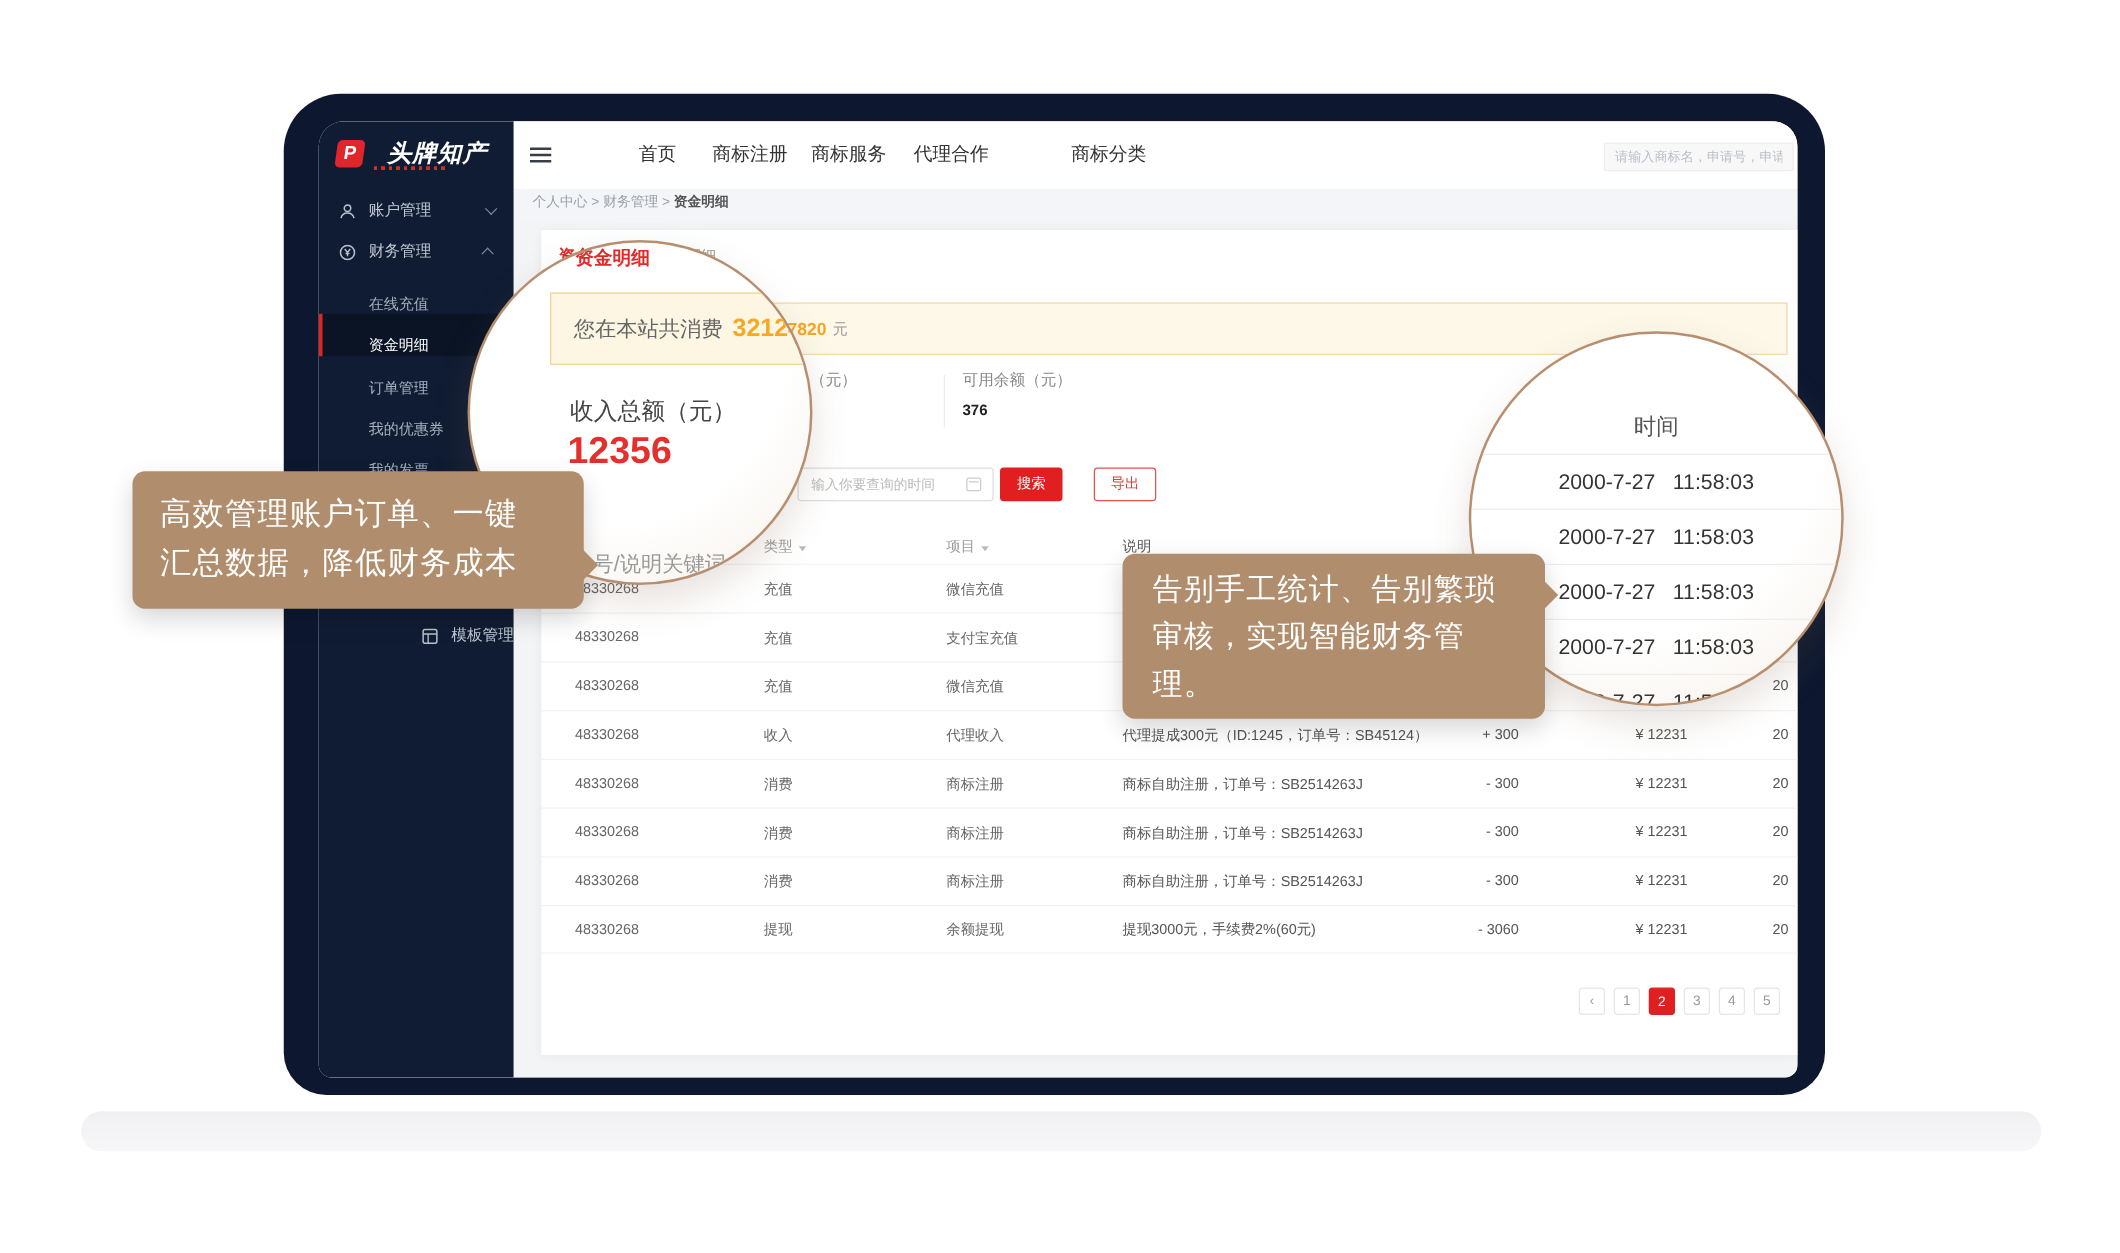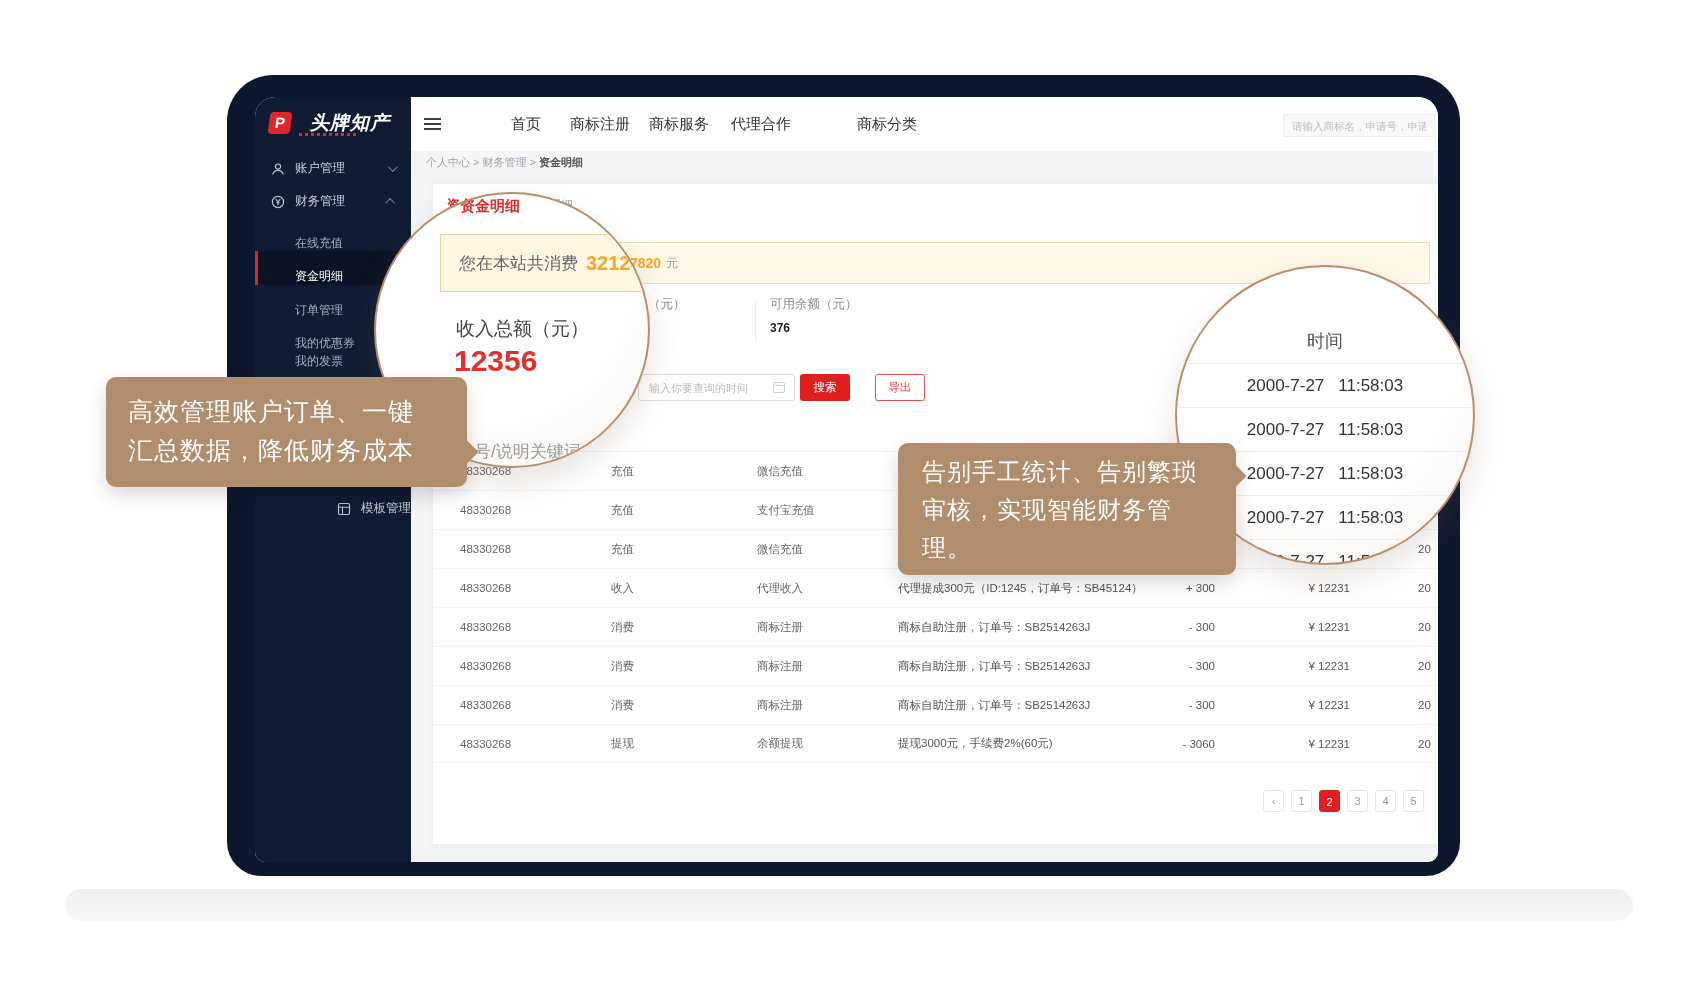--- a/index.html
+++ b/index.html
@@ -173,21 +173,21 @@
       </div>
       <div class="schild active" style="top:154px;">
         <span>资金明细</span>
       </div>
       <div class="schild" style="top:188px;">
         <span>订单管理</span>
       </div>
       <div class="schild" style="top:221px;">
         <span>我的优惠券</span>
       </div>
-      <div class="schild" style="top:239px;">
+      <div class="schild" style="top:254px;">
         <span>我的发票</span>
       </div>
 
       <div class="srow" style="top:395px;justify-content:flex-end;">
         <span class="sicon">
           <svg width="14" height="14" viewBox="0 0 14 14">
               <rect x="1.5" y="1.5" width="11" height="11" rx="1.5" fill="none" stroke="#b9c0cc" stroke-width="1.2"></rect>
               <path d="M1.5 5.2 L12.5 5.2 M5.5 5.2 L5.5 12.5" fill="none" stroke="#b9c0cc" stroke-width="1.1"></path>
             </svg>
         </span>
@@ -234,20 +234,28 @@
       <div id="stat3">
         <div class="stat-label">可用余额（元）</div>
         <div class="v">376</div>
       </div>
 
       <input id="date-input" placeholder="输入你要查询的时间" style="">
       <span class="cal"></span>
       <div class="btn" id="btn-search">搜索</div>
       <div class="btn" id="btn-export">导出</div>
 
+      <div id="thead">
+        <span class="c-order">订单号/说明关键词</span>
+        <span class="c-type"><span>类型</span><span class="hcaret"></span></span>
+        <span class="c-proj"><span>项目</span><span class="hcaret"></span></span>
+        <span class="c-desc">说明</span>
+        <span class="c-amt"></span>
+        <span class="c-bal"></span>
+      </div>
 
       <div id="tbody">
         <div class="trow">
           <span class="c-order">48330268</span>
           <span class="c-type">充值</span>
           <span class="c-proj">微信充值</span>
           <span class="c-desc"></span>
           <span class="c-amt"></span>
           <span class="c-bal"></span>
           <span class="c-time">2000-7-27 11:58:03</span>

